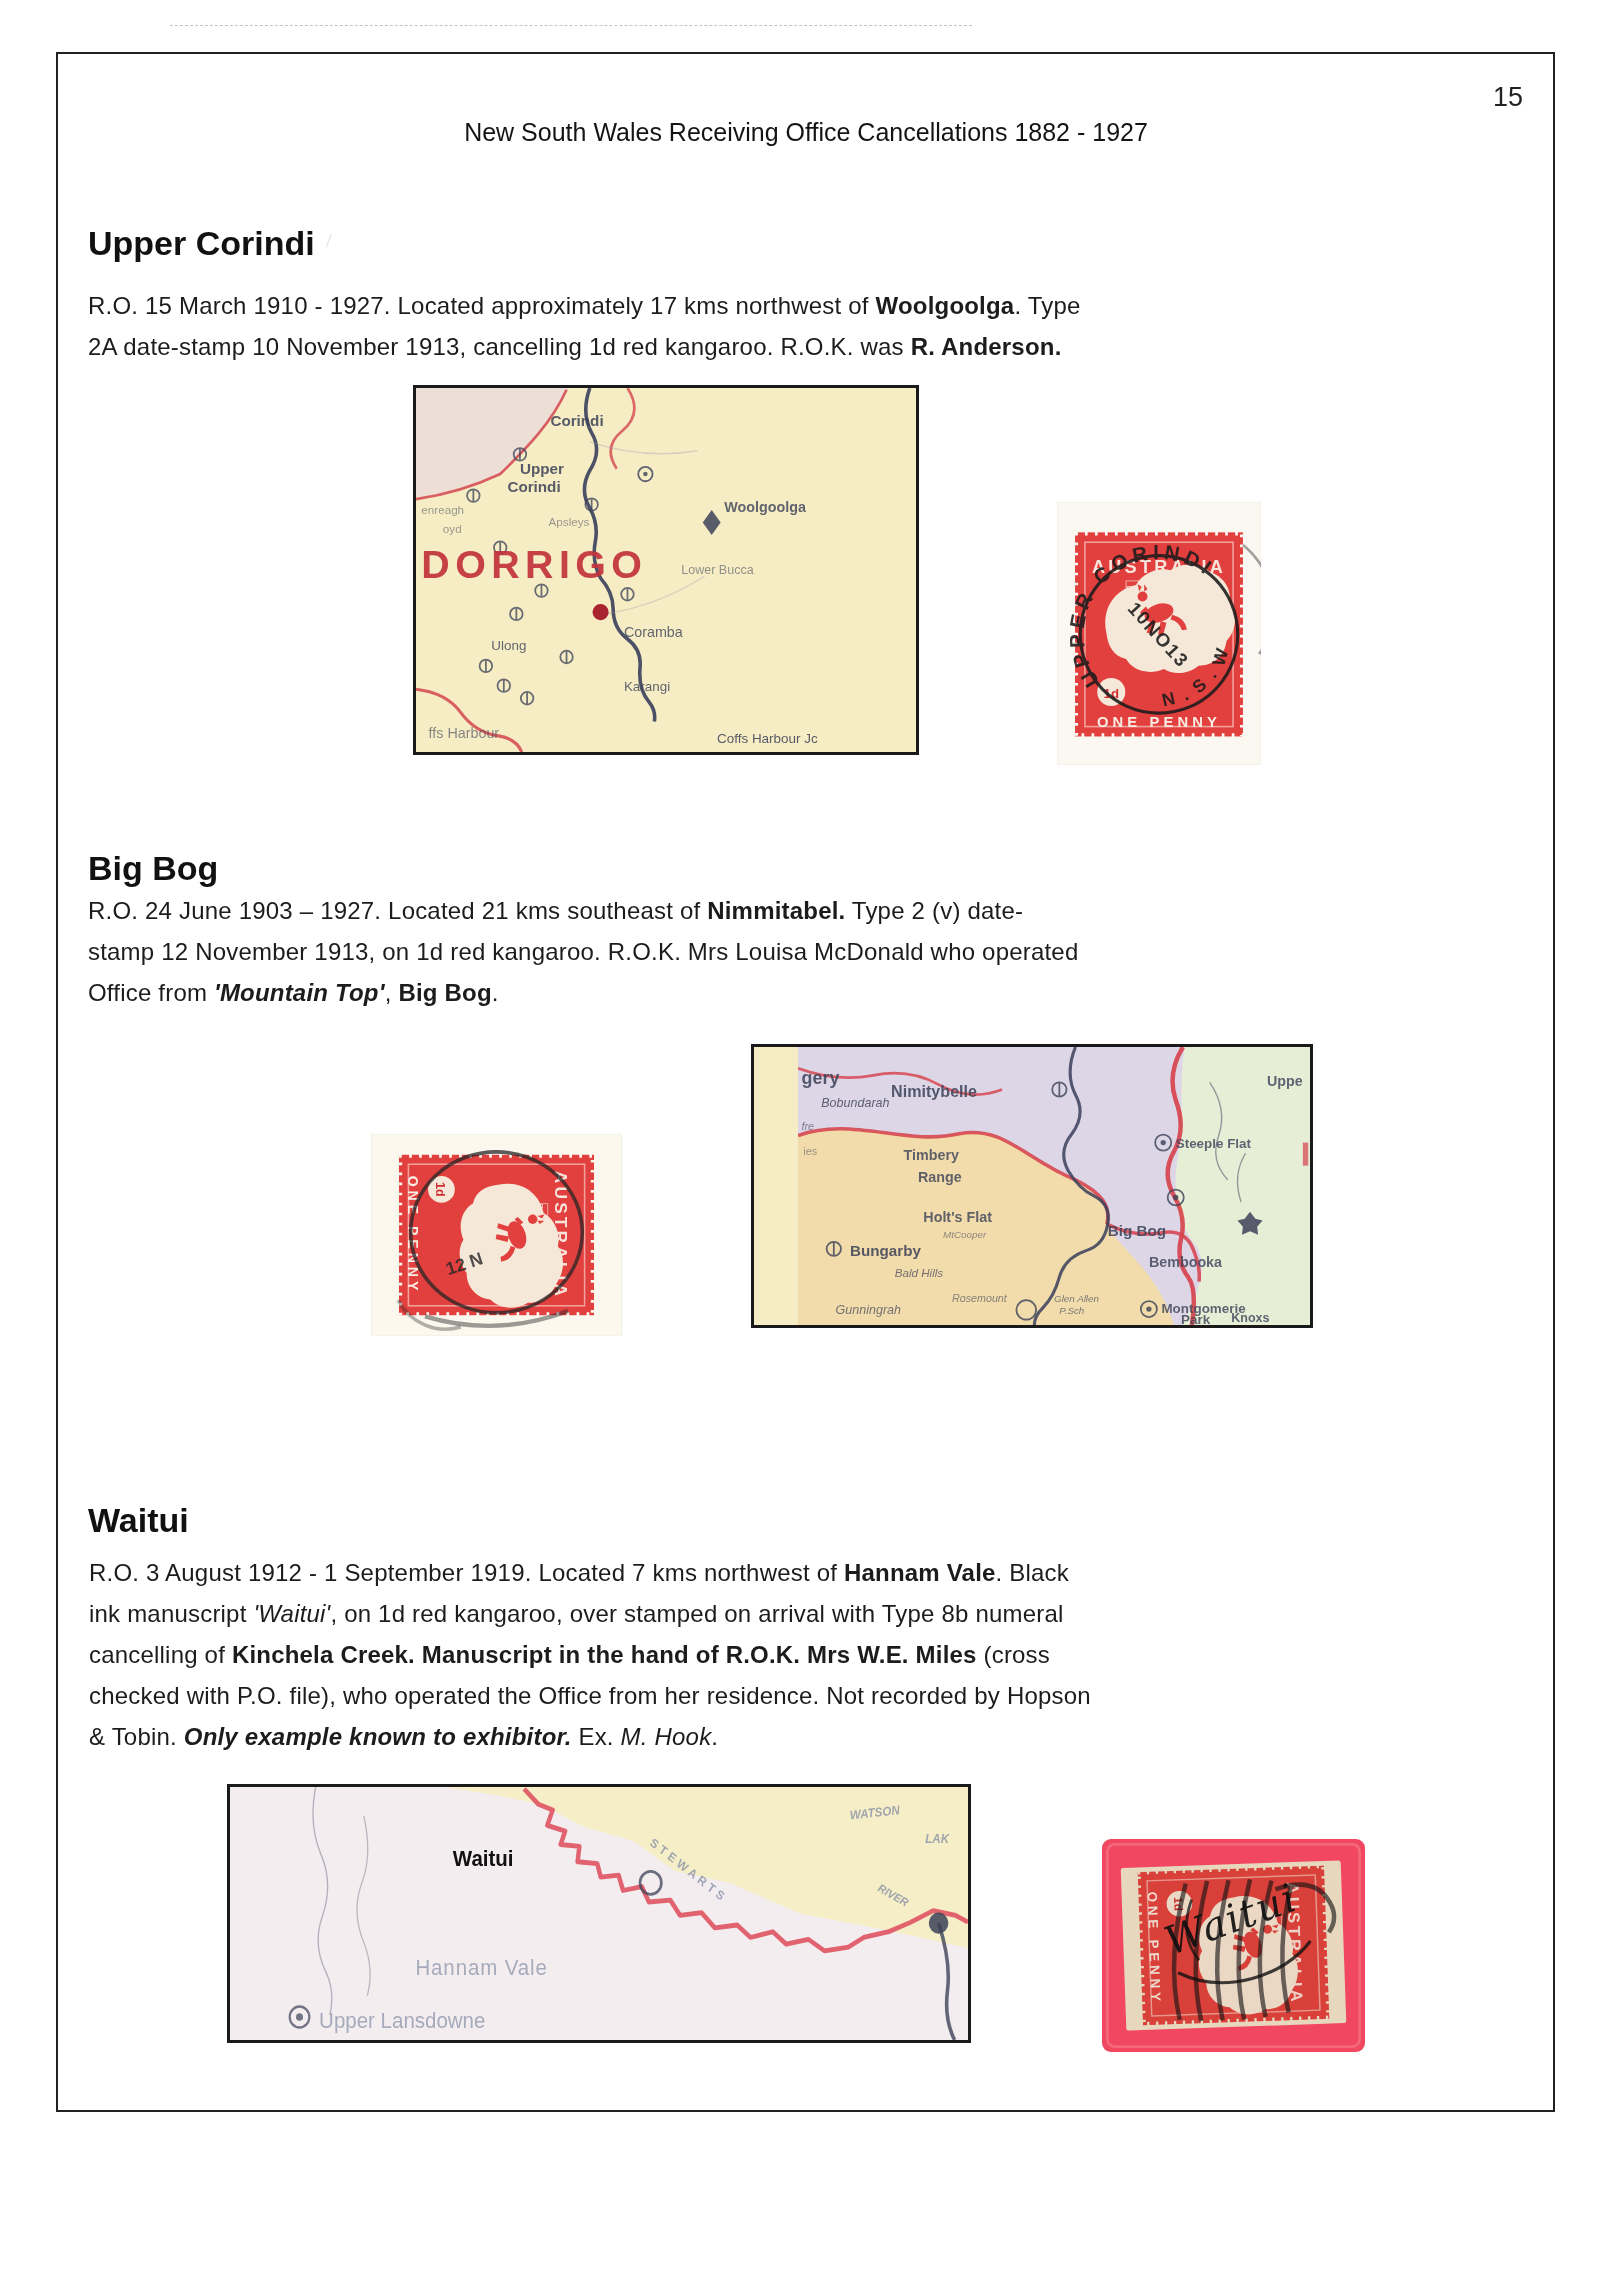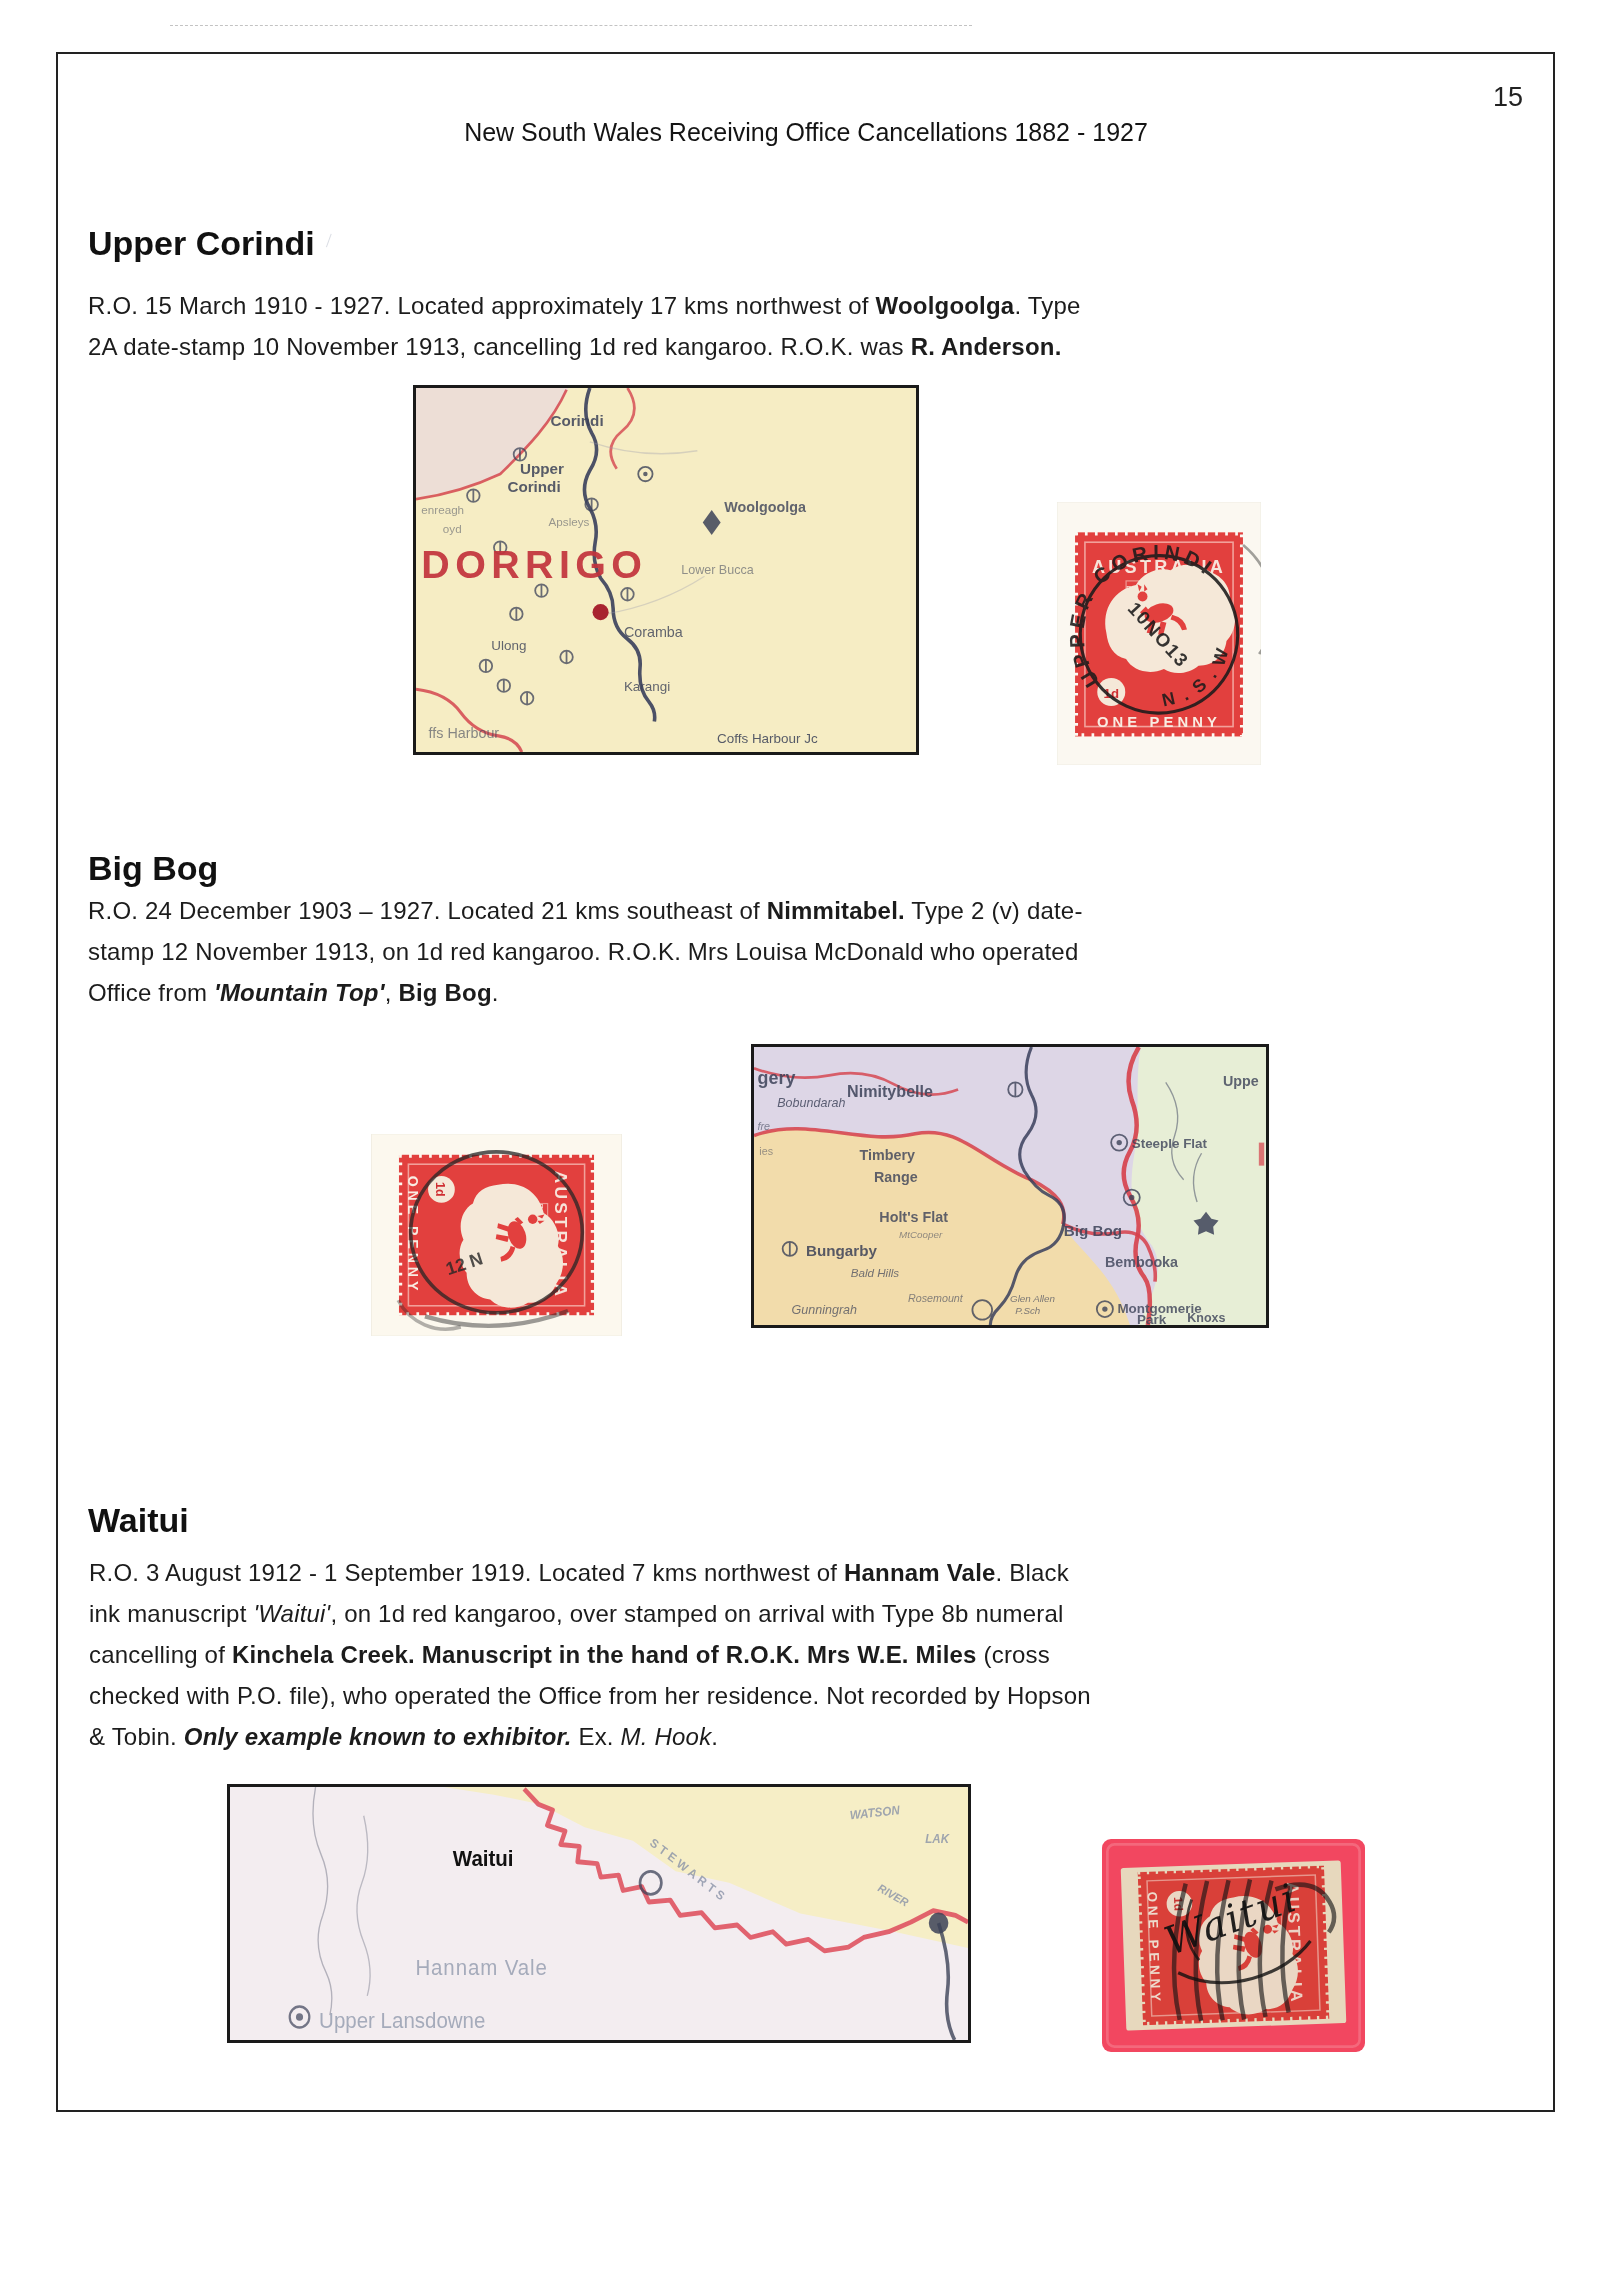--- a/index.html
+++ b/index.html
@@ -137,40 +137,40 @@
     </text>
     <text x="114" y="156" text-anchor="middle" font-size="21" letter-spacing="2" font-weight="600" fill="#1b1b1b" transform="rotate(92 114 148)">10NO13</text>
   </g>
   <path d="M208,48 A92,92 0 0 1 226,170" stroke="#1b1b1b" stroke-width="3" fill="none" opacity=".4"></path>
 </svg>
 </div>
 
 <div class="abs h1" style="left:88px;top:849px;">Big Bog</div>
 
 <p class="abs para" style="left:88px;top:890px;width:1424px;margin:0;">
-  <span>R.O. 24 December 1903 – 1927. Located 21 kms southeast of </span><span class="b">Nimmitabel.</span><span> Type 2 (v) date-</span><br>
+  <span>R.O. 24 June 1903 – 1927. Located 21 kms southeast of </span><span class="b">Nimmitabel.</span><span> Type 2 (v) date-</span><br>
   <span>stamp 12 November 1913, on 1d red kangaroo. R.O.K. Mrs Louisa McDonald who operated</span><br>
   <span>Office from </span><span class="bi">'Mountain Top'</span><span>, </span><span class="b">Big Bog</span><span>.</span>
 </p>
 
 <div class="abs" style="left:371px;top:1134px;width:251px;height:202px;">
 <svg width="251" height="202" viewBox="0 0 280 226">
   <rect x="0" y="0" width="280" height="226" fill="#fcf8ee" stroke="#efece0"></rect>
   <use href="#rooDesign" transform="translate(140,113) scale(.88) rotate(90) translate(-124,-160)"></use>
   <rect x="31" y="23" width="218" height="180" fill="none" stroke="#fcf8ee" stroke-width="7" stroke-dasharray="3 8.2"></rect>
   <g>
     <ellipse cx="140" cy="110" rx="96" ry="90" stroke="#262626" stroke-width="4" fill="none" opacity=".75"></ellipse>
     <path d="M60,204 q80,24 160,-6" stroke="#262626" stroke-width="5" fill="none" opacity=".45"></path>
     <path d="M30,186 a60,60 0 0 0 70,30" stroke="#262626" stroke-width="4" fill="none" opacity=".35"></path>
     <text x="86" y="158" font-size="20" font-weight="600" fill="#262626" opacity=".8" transform="rotate(-18 86 158)">12 N</text>
   </g>
 </svg>
 </div>
 
-<div class="abs imgbox" style="left:751px;top:1044px;width:512px;height:278px;">
+<div class="abs imgbox" style="left:751px;top:1044px;width:512px;height:278px;padding-left:44px;">
 <svg width="512" height="278" viewBox="0 0 572 314" preserveAspectRatio="none">
   <rect x="0" y="0" width="572" height="314" fill="#ddd6e6"></rect>
   <path d="M0,100 C60,78 120,112 180,98 C230,88 255,128 310,150 C340,165 350,180 345,200 C360,230 400,250 420,314 L0,314 Z" fill="#f2dcab"></path>
   <path d="M432,0 L572,0 L572,314 L430,314 C445,280 460,250 445,225 C430,205 415,180 425,120 C432,80 425,40 432,0 Z" fill="#e7eed6"></path>
   <g stroke="#d6404a" fill="none">
     <path d="M0,100 C60,78 120,112 180,98 C230,88 255,128 310,150 C340,165 350,180 345,200" stroke-width="4" opacity=".85"></path>
     <path d="M345,200 q30,15 60,10 q25,-5 35,15 q10,22 8,40" stroke-width="4" opacity=".85"></path>
     <path d="M430,0 q-18,30 -8,60 q12,32 -2,58 q-14,25 0,50 q14,24 8,48 q-6,26 8,44 q10,14 4,54" stroke-width="5" opacity=".9"></path>
     <path d="M0,24 q44,16 84,8 q40,-8 72,10 q36,20 72,6" stroke-width="3" opacity=".8"></path>
   </g>

